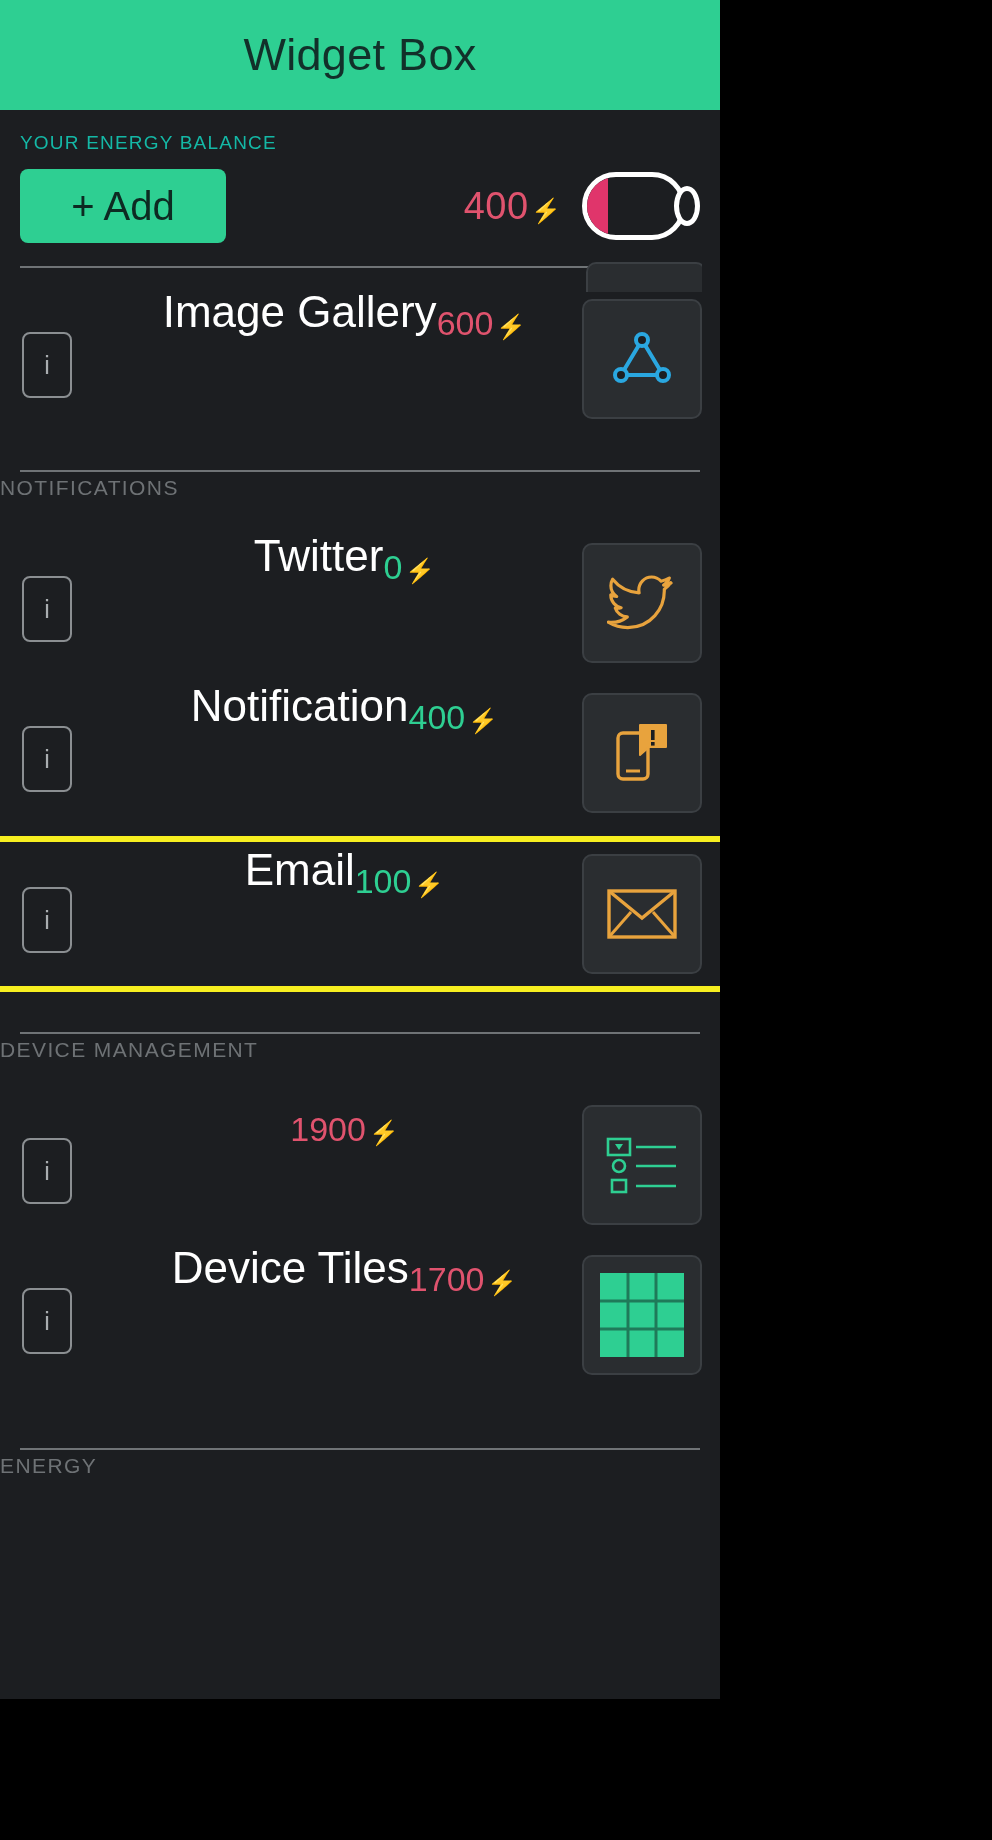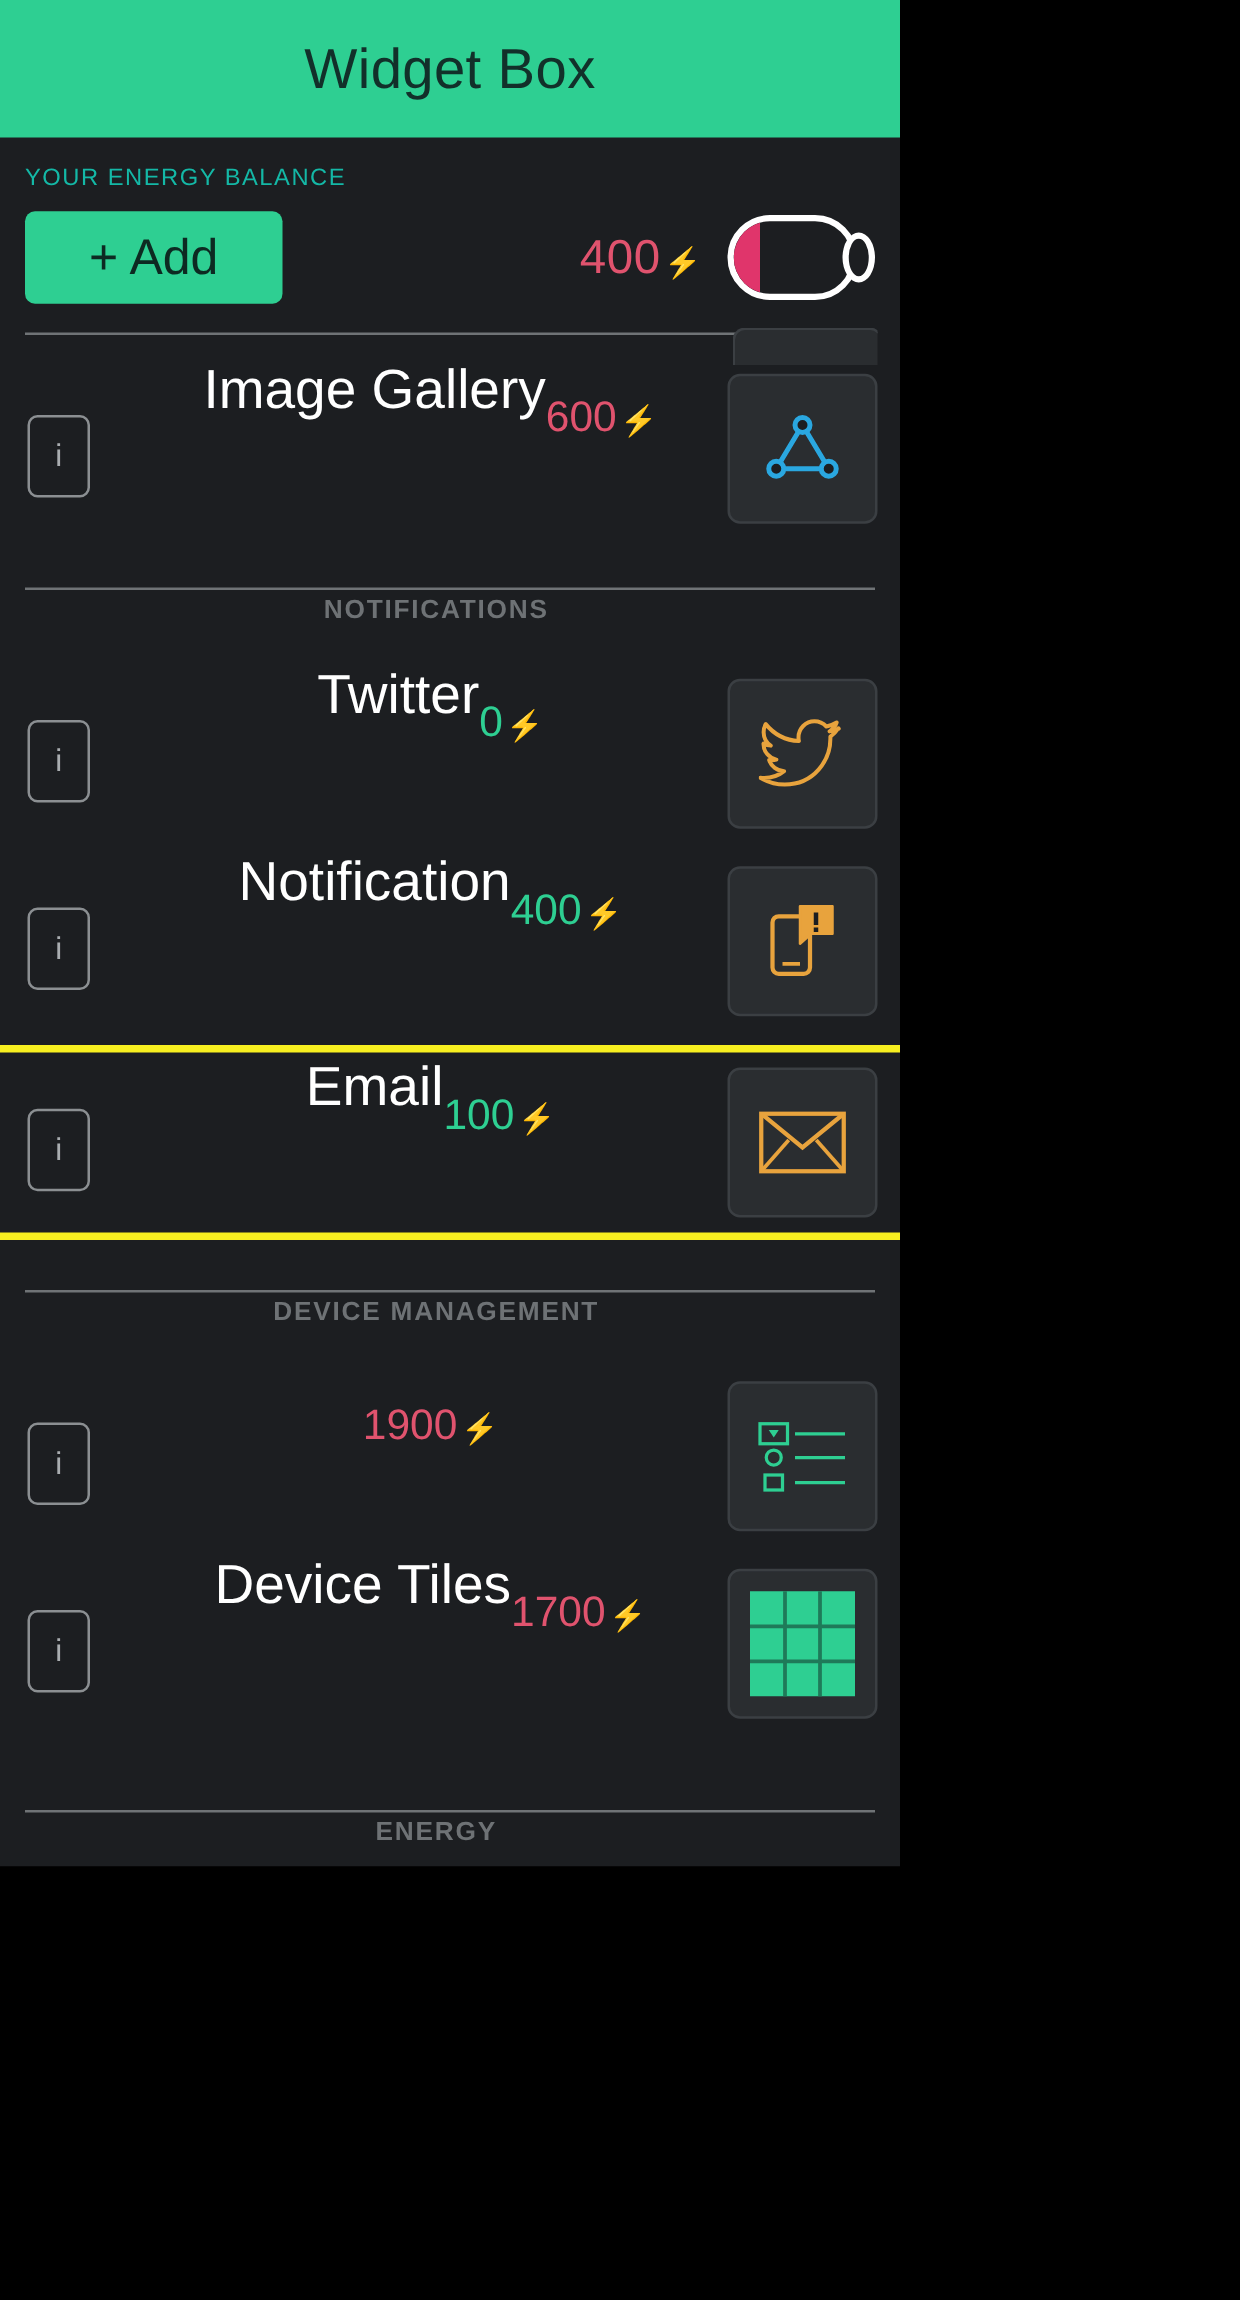--- a/index.html
+++ b/index.html
@@ -11,21 +11,21 @@
     width: 992px;
     height: 1840px;
     overflow: hidden;
     font-family: "Liberation Sans", sans-serif;
   }
   .phone {
     position: absolute;
     left: 0;
     top: 0;
     width: 720px;
-    height: 1493px;
+    height: 1699px;
     background: #1c1e21;
     overflow: hidden;
   }
   
   .appbar {
     height: 110px;
     background: #2ecf92;
     display: flex;
     align-items: center;
     justify-content: center;
@@ -111,26 +111,25 @@
     box-sizing: border-box;
     background: #1c1e21;
   }
   
   .divider {
     height: 2px;
     background: #6f7376;
     margin: 18px 20px 0 20px;
   }
   .group-head {
-    text-align: center;
+    text-align: left;
     color: #6e7275;
     font-size: 21px;
     letter-spacing: 1.4px;
     padding: 4px 22px 0 0;
-    font-weight: bold;
   }
   
   .row {
     display: flex;
     align-items: center;
     height: 150px;
     padding: 0 18px 0 22px;
     box-sizing: border-box;
     position: relative;
   }
@@ -167,21 +166,21 @@
   }
   .row-title {
     color: #ffffff;
     font-size: 44px;
     line-height: 1.0;
     margin-top: 6px;
   }
   .row-cost {
     text-align: right;
     font-size: 34px;
-    margin-top: 31px;
+    margin-top: 20px;
     padding-right: 5px;
   }
   .cost-red { color: #e0536e; }
   .cost-green { color: #2ecf92; }
   .tile {
     width: 116px;
     height: 116px;
     background: #2a2d30;
     border: 2px solid #3b3f43;
     border-radius: 10px;

